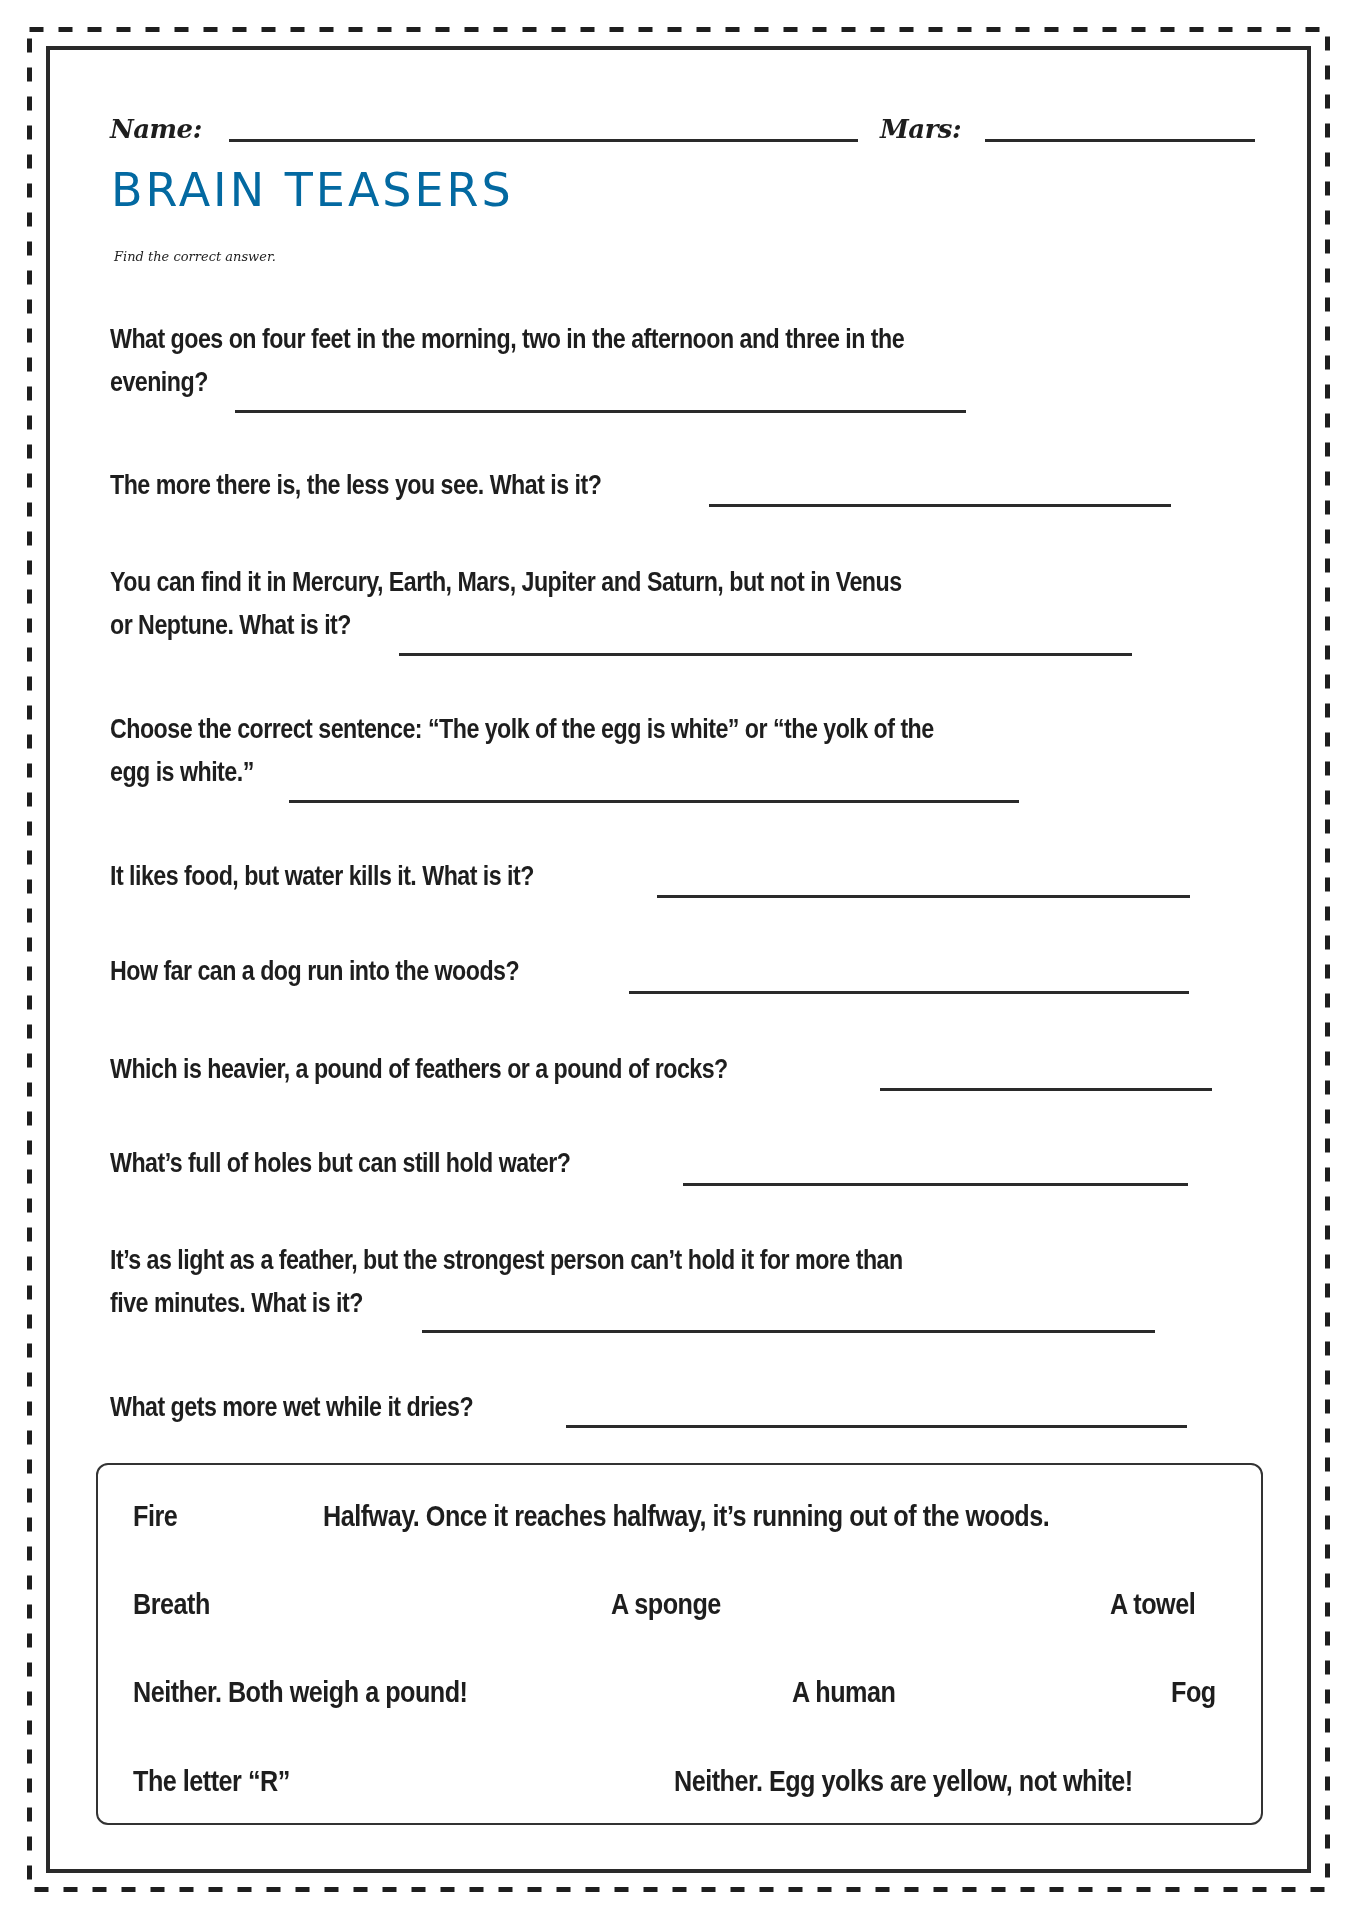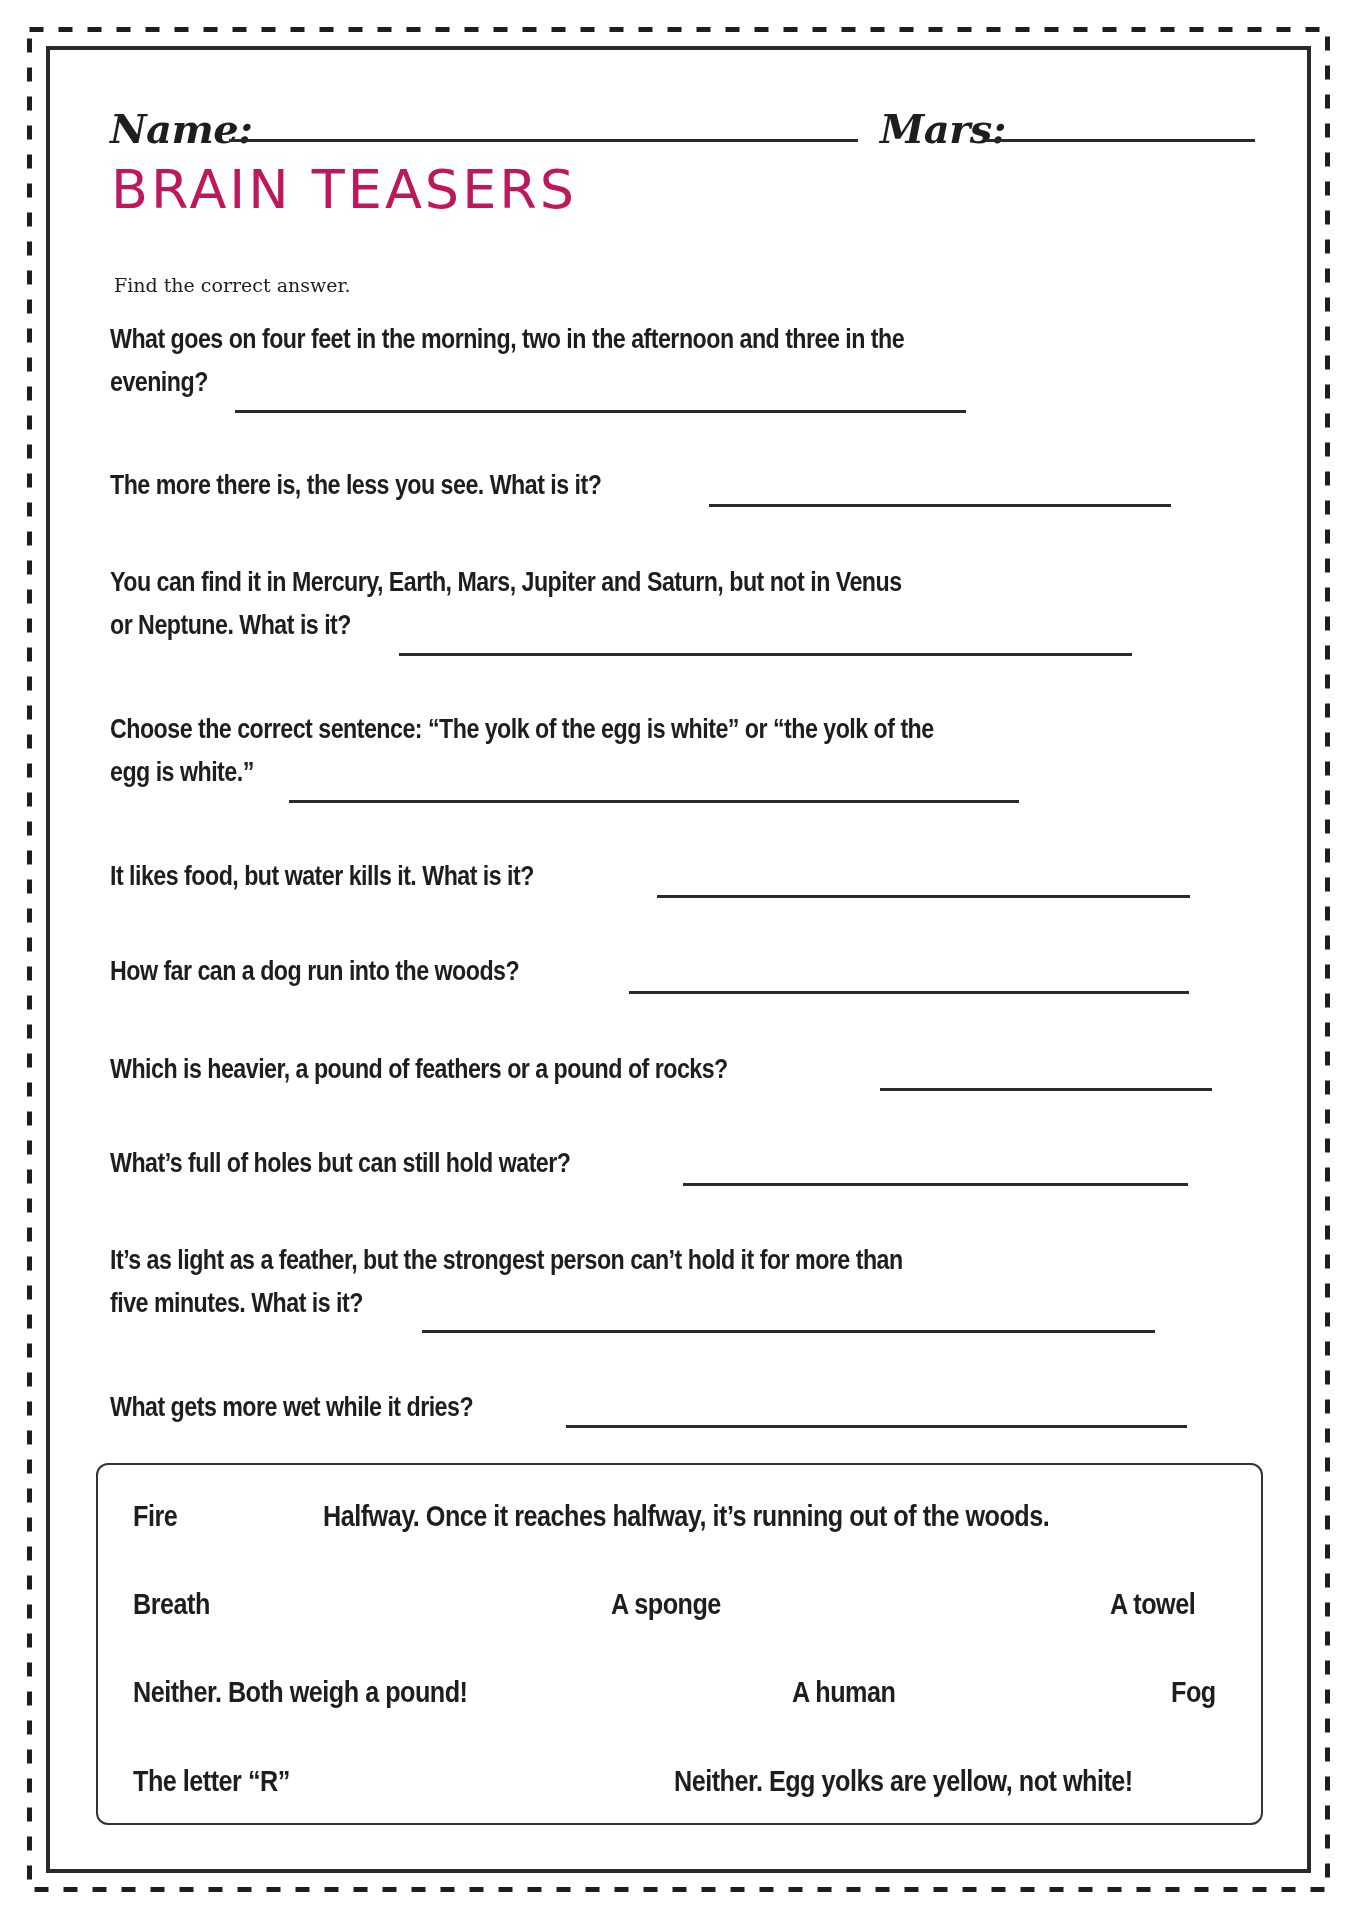--- a/index.html
+++ b/index.html
@@ -5,25 +5,25 @@
   html, body { margin: 0; padding: 0; background: #ffffff; }
   body { width: 1358px; height: 1920px; position: relative; overflow: hidden;
          font-family: "Liberation Sans", "DejaVu Sans", sans-serif; color: #1e1e1e; }
   .abs { position: absolute; }
   .outer-dashed { position: absolute; left: 27px; top: 27px; width: 1303px; height: 1865px;
                   box-sizing: border-box; }
   .outer-dashed svg { position: absolute; left: 0; top: 0; }
   .inner-frame { position: absolute; left: 46px; top: 46px; width: 1265px; height: 1827px;
                  box-sizing: border-box; border: 4px solid #2a2a2a; }
   .hand { font-family: "DejaVu Serif", serif; font-style: italic; font-weight: bold; }
-  .label-name, .label-date { font-size: 40px; line-height: 30px; letter-spacing: -0.5px; }
+  .label-name, .label-date { font-size: 26px; line-height: 30px; letter-spacing: -0.5px; }
   .blank { position: absolute; height: 0; border-top: 3px solid #2a2a2a; }
-  .title { font-family: "DejaVu Sans", sans-serif; font-weight: normal; font-size: 54px; line-height: 66px;
-           letter-spacing: 3px; transform-origin: left top; color: #be185d; }
-  .subtitle { font-family: "DejaVu Serif", serif; font-size: 19px; line-height: 20px; margin-top: 28px; }
+  .title { font-family: "DejaVu Sans", sans-serif; font-weight: normal; font-size: 46px; line-height: 66px;
+           letter-spacing: 3px; transform-origin: left top; color: #0369a1; }
+  .subtitle { font-family: "DejaVu Serif", serif; font-style: italic; font-size: 13px; line-height: 20px; }
   .q { font-family: "Liberation Sans", sans-serif; font-weight: bold; font-size: 27px; line-height: 43px;
        letter-spacing: -0.6px; color: #1e1e1e; white-space: nowrap;
        transform: scaleX(0.86); transform-origin: left top; }
   .answer-box { position: absolute; left: 96px; top: 1463px; width: 1167px; height: 362px;
                 box-sizing: border-box; border: 2px solid #333; border-radius: 12px; }
   .ans { font-family: "Liberation Sans", sans-serif; font-weight: bold; font-size: 30px; line-height: 34px;
          letter-spacing: -0.6px; white-space: nowrap; transform: scaleX(0.84); transform-origin: left top; }
 </style>
 </head>
 <body>

